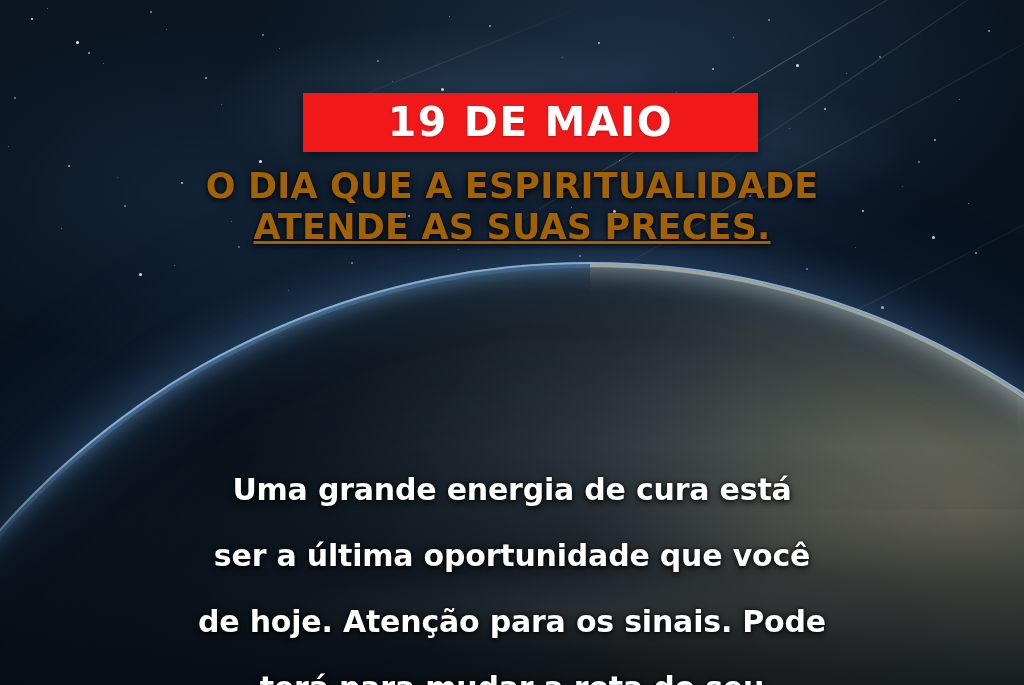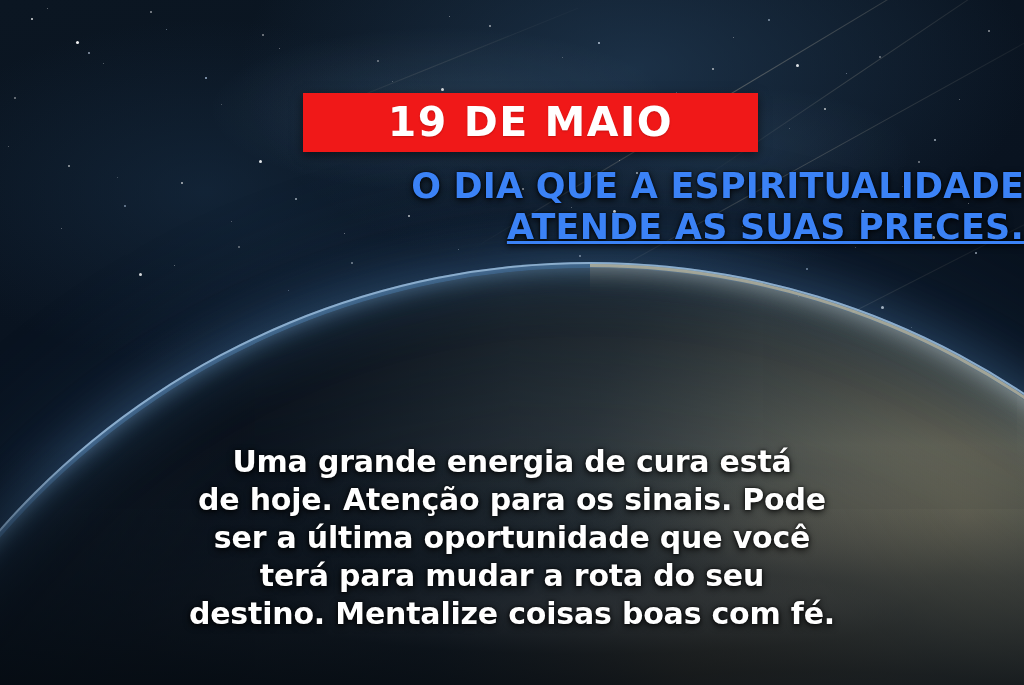--- a/index.html
+++ b/index.html
@@ -227,22 +227,22 @@
     line-height: 1;
     white-space: nowrap;
     font-family: "DejaVu Sans", sans-serif;
     text-shadow: 0 1px 2px rgba(120,0,0,0.35);
   }
 
   .headline {
     position: absolute;
     left: 0; right: 0;
     top: 166px;
-    text-align: right;
-    color: #3b82f6;
+    text-align: center;
+    color: #a16207;
     font-size: 35px;
     font-weight: 700;
     line-height: 1.18;
     letter-spacing: 0.2px;
     text-shadow: 0 2px 6px rgba(0,0,0,0.85), 0 0 2px rgba(0,0,0,0.9);
     font-family: "DejaVu Sans", sans-serif;
   }
   .headline .l2 { display: block; text-decoration: underline; }
 
   .body-copy {
@@ -251,21 +251,21 @@
     top: 443px;
     text-align: center;
     color: #ffffff;
     font-size: 30px;
     font-weight: 700;
     line-height: 1.27;
     letter-spacing: -0.2px;
     text-shadow: 0 2px 7px rgba(0,0,0,0.92), 0 0 3px rgba(0,0,0,0.75);
     font-family: "DejaVu Sans", sans-serif;
   }
-  .body-copy .bl { display: block; }
+  .body-copy .bl { display: block; margin-top: 28px; }
 
   .cta {
     position: absolute;
     left: 0; right: 0;
     top: 612px;
     text-align: center;
     color: #f7e018;
     font-size: 34px;
     font-weight: 700;
     letter-spacing: 0.3px;
@@ -305,21 +305,21 @@
       <span>19 DE MAIO</span>
     </div>
 
     <div class="headline">
       <span class="l1">O DIA QUE A ESPIRITUALIDADE</span>
       <span class="l2">ATENDE AS SUAS PRECES.</span>
     </div>
 
     <div class="body-copy">
       <span class="bl">Uma grande energia de cura está</span>
+      <span class="bl">ser a última oportunidade que você</span>
       <span class="bl">de hoje. Atenção para os sinais. Pode</span>
-      <span class="bl">ser a última oportunidade que você</span>
       <span class="bl">terá para mudar a rota do seu</span>
       <span class="bl">destino. Mentalize coisas boas com fé.</span>
     </div>
 
 
   </div>
 </div>
 
 </body></html>

